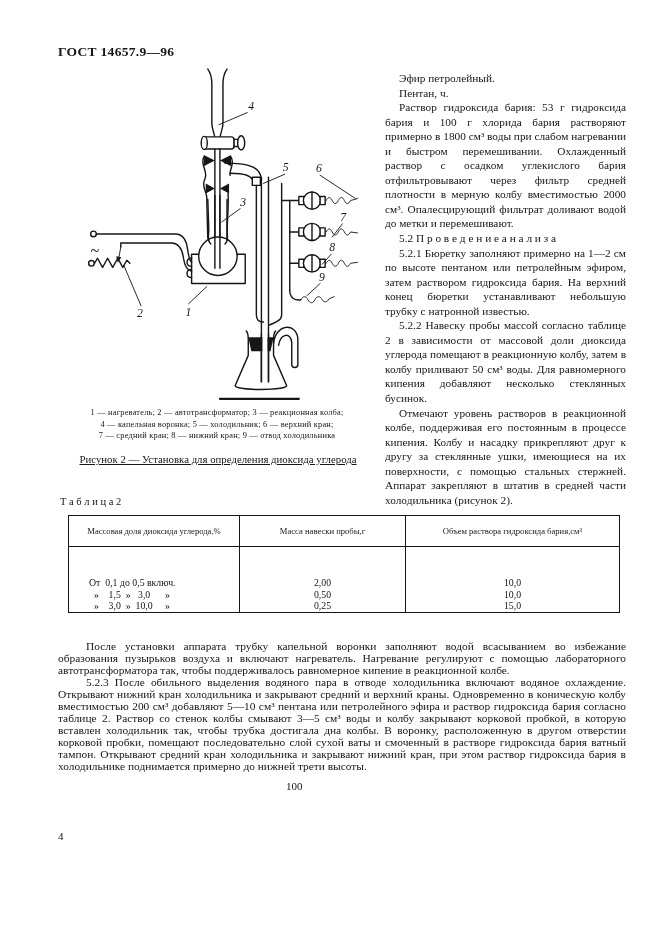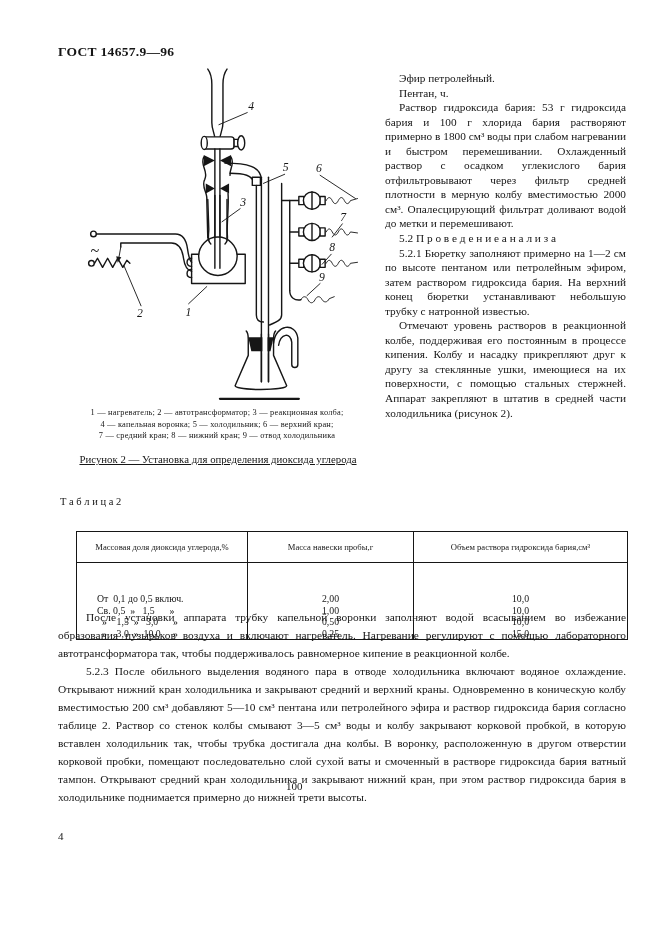--- a/index.html
+++ b/index.html
@@ -32,39 +32,39 @@
     position:absolute;left:78px;top:452px;width:280px;
     font-size:10.8px;line-height:14.5px;text-align:center;text-decoration:underline;
   }
   .right-col{
     position:absolute;left:385px;top:71px;width:241px;
     font-size:11.3px;line-height:14.55px;text-align:justify;
   }
   .right-col p{margin:0;text-indent:14px;}
   .table-label{position:absolute;left:60px;top:496px;font-size:10.5px;}
   .gtable{
-    position:absolute;left:76px;top:515px;width:551px;
-    border-collapse:collapse;table-layout:fixed;margin-top:16px;
+    position:absolute;left:68px;top:515px;width:551px;
+    border-collapse:collapse;table-layout:fixed;
   }
   .gtable,.gtable th,.gtable td{border:1.4px solid #161616;}
   .gtable th{
     font-weight:normal;font-size:8.6px;line-height:10px;text-align:center;
     padding:10px 6px;border-bottom:1px solid #161616;
   }
   .gtable td{
     font-size:9.8px;line-height:11.6px;border-top:none;border-bottom:none;
     padding:0 6px;vertical-align:top;
   }
   .gtable tr.first td{padding-top:30px;}
   .gtable tr.last td{padding-bottom:16px;}
   .gtable td.c1{text-align:left;padding-left:20px;white-space:pre;}
   .gtable td.c2,.gtable td.c3{text-align:center;}
   .bottom-text{
-    position:absolute;left:58px;top:608px;width:568px;
-    font-size:11.4px;line-height:18px;text-align:justify;
+    position:absolute;left:58px;top:640px;width:568px;
+    font-size:11.4px;line-height:12px;text-align:justify;
   }
   .bottom-text p{margin:0;text-indent:28px;}
   .footer-left{position:absolute;left:58px;top:830px;font-size:11px;}
   .footer-center{position:absolute;left:286px;top:780px;font-size:11px;}
 </style>
 </head>
 <body>
 
 <div class="page">
 
@@ -185,20 +185,21 @@
   </div>
 
   <div class="fig-caption">Рисунок 2 — Установка для определения диоксида углерода</div>
 
   <div class="right-col">
     <p>Эфир петролейный.</p>
     <p>Пентан, ч.</p>
     <p>Раствор гидроксида бария: 53 г гидроксида бария и 100 г хлорида бария растворяют примерно в 1800 см³ воды при слабом нагревании и быстром перемешивании. Охлажденный раствор с осадком углекислого бария отфильтровывают через фильтр средней плотности в мерную колбу вместимостью 2000 см³. Опалесцирующий фильтрат доливают водой до метки и перемешивают.</p>
     <p>5.2 П р о в е д е н и е   а н а л и з а</p>
     <p>5.2.1 Бюретку заполняют примерно на 1—2 см по высоте пентаном или петролейным эфиром, затем раствором гидроксида бария. На верхний конец бюретки устанавливают небольшую трубку с натронной известью.</p>
+    <p>5.2.2 Навеску пробы массой согласно таблице 2 в зависимости от массовой доли диоксида углерода помещают в реакционную колбу, затем в колбу приливают 50 см³ воды. Для равномерного кипения добавляют несколько стеклянных бусинок.</p>
     <p>Отмечают уровень растворов в реакционной колбе, поддерживая его постоянным в процессе кипения. Колбу и насадку прикрепляют друг к другу за стеклянные ушки, имеющиеся на их поверхности, с помощью стальных стержней. Аппарат закрепляют в штатив в средней части холодильника (рисунок 2).</p>
   </div>
 
   <div class="table-label">Т а б л и ц а   2</div>
 
   <table class="gtable">
     <colgroup>
         <col style="width:171px">
         <col style="width:166px">
         <col style="width:214px">
@@ -210,25 +211,20 @@
         <th>Объем раствора гидроксида бария,см³</th>
       </tr>
     </thead>
     <tbody>
       <tr class="first">
         <td class="c1">От  0,1 до 0,5 включ.</td>
         <td class="c2">2,00</td>
         <td class="c3">10,0</td>
       </tr>
       <tr>
-        <td class="c1">Св. 0,5  »   1,5      »</td>
-        <td class="c2">1,00</td>
-        <td class="c3">10,0</td>
-      </tr>
-      <tr>
         <td class="c1">  »    1,5  »   3,0      »</td>
         <td class="c2">0,50</td>
         <td class="c3">10,0</td>
       </tr>
       <tr>
         <td class="c1">  »    3,0  »  10,0     »</td>
         <td class="c2">0,25</td>
         <td class="c3">15,0</td>
       </tr>
     </tbody>

